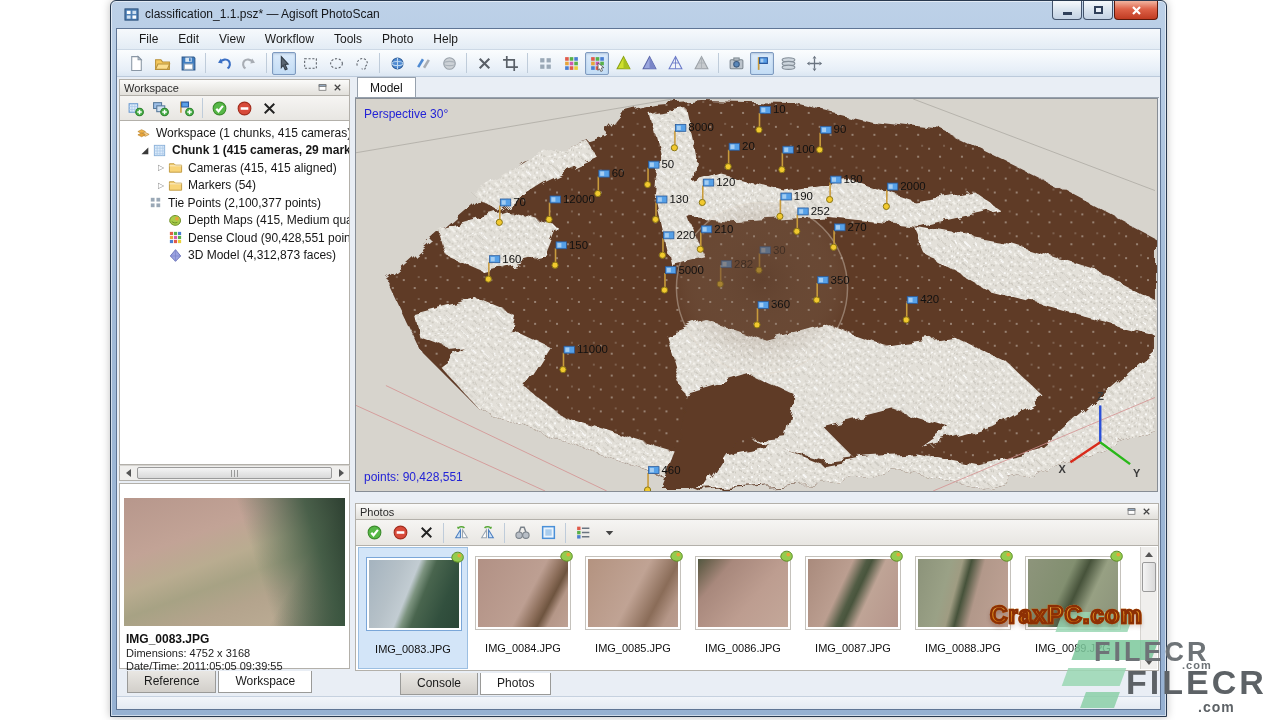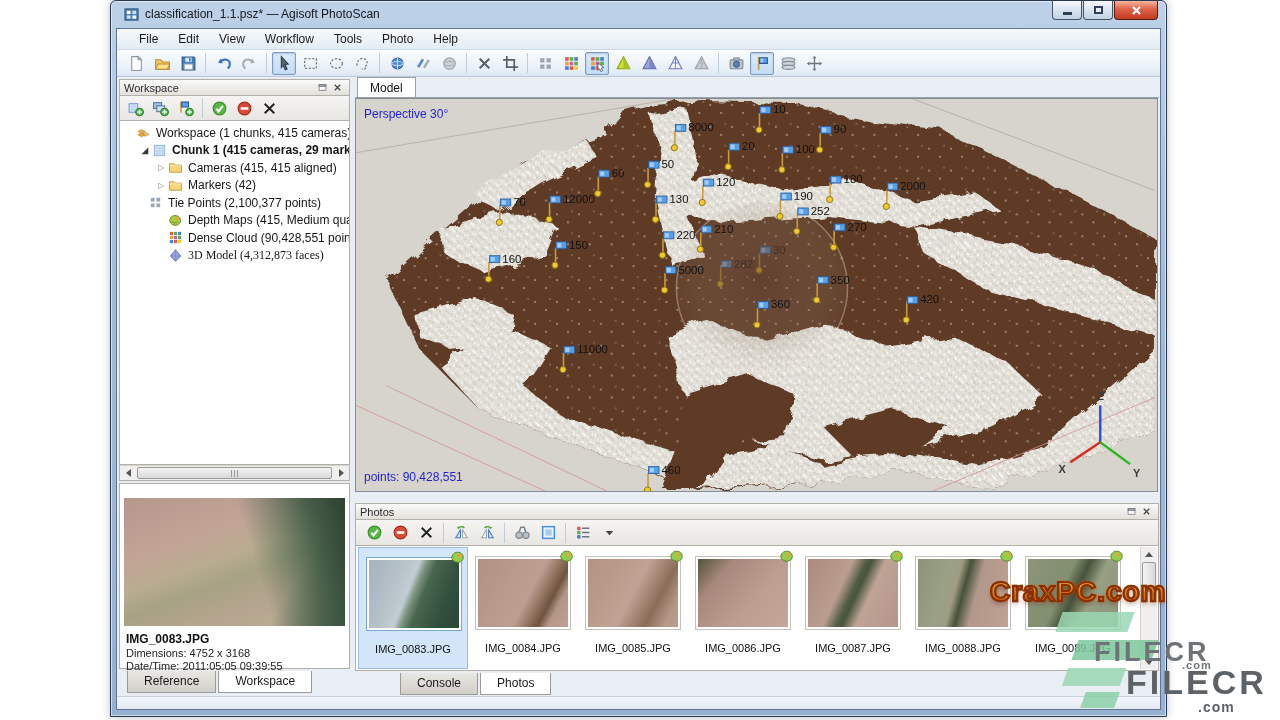--- a/index.html
+++ b/index.html
@@ -140,21 +140,21 @@
     border:1px solid #9a9a9a; border-radius:2px; }
 
   
   .statusbar { position:absolute; left:6px; right:6px; bottom:7px; height:13px;
     background:linear-gradient(#f2f5fa,#e4eaf2); border-top:1px solid #c6d1df; }
 
   
   .wm-green-logo { position:absolute; left:1053px; top:612px; width:110px; height:106px;
     opacity:.85; z-index:40; }
   .wm-green-logo i { position:absolute; display:block; transform:skewX(-20deg); }
-  .wm-crax { position:absolute; left:990px; top:576px; z-index:50; font-size:28px; font-weight:bold;
+  .wm-crax { position:absolute; left:990px; top:601px; z-index:50; font-size:24px; font-weight:bold;
     letter-spacing:1px; background:linear-gradient(#ffe06a,#ffa41e 55%,#ff7e00);
     -webkit-background-clip:text; background-clip:text; color:transparent;
     -webkit-text-stroke:2.4px #8d2f04;
     text-shadow:0 3px 5px rgba(80,20,0,.45); }
   .wm-filecr1 { position:absolute; left:1094px; top:637px; z-index:45; font-size:27px;
     font-weight:bold; letter-spacing:3px; color:#6e7377; }
   .wm-filecr1 .dotcom { position:absolute; left:88px; top:22px; font-size:11px; letter-spacing:1px; }
   .wm-filecr2 { position:absolute; left:1126px; top:663px; z-index:45; font-size:34px;
     font-weight:bold; letter-spacing:3px; color:#5d6266; }
   .wm-filecr2 .dotcom { position:absolute; left:72px; top:36px; font-size:14px; letter-spacing:1px; }
@@ -527,21 +527,21 @@
                 <path d="M1.5 6.2h13" stroke="#fff" opacity=".6"></path>
               </svg></span>
             <span>Cameras (415, 415 aligned)</span>
           </div>
           <div class="tree-row" style="padding-left: 36px;">
             <span class="expander">▷</span>
             <span class="t-icon"><svg viewBox="0 0 16 16">
                 <path d="M1.5 4h5L8 5.5h6.5V13h-13z" fill="#f8d478" stroke="#c09a40"></path>
                 <path d="M1.5 6.2h13" stroke="#fff" opacity=".6"></path>
               </svg></span>
-            <span>Markers (42)</span>
+            <span>Markers (54)</span>
           </div>
           <div class="tree-row" style="padding-left: 16px;">
             <span class="expander"></span>
             <span class="t-icon"><svg viewBox="0 0 16 16">
                 <g fill="#9aa8b6">
                   <rect x="3" y="3" width="4" height="4"></rect>
                   <rect x="9" y="3" width="4" height="4"></rect>
                   <rect x="3" y="9" width="4" height="4"></rect>
                   <rect x="9" y="9" width="4" height="4"></rect>
                 </g>
@@ -565,21 +565,21 @@
                 <rect x="10.6" y="2" width="3.4" height="3.4" fill="#4a7ed0"></rect>
                 <rect x="2" y="6.3" width="3.4" height="3.4" fill="#e8a43a"></rect>
                 <rect x="6.3" y="6.3" width="3.4" height="3.4" fill="#d05ab0"></rect>
                 <rect x="10.6" y="6.3" width="3.4" height="3.4" fill="#58b04a"></rect>
                 <rect x="2" y="10.6" width="3.4" height="3.4" fill="#4a7ed0"></rect>
                 <rect x="6.3" y="10.6" width="3.4" height="3.4" fill="#e05a4a"></rect>
                 <rect x="10.6" y="10.6" width="3.4" height="3.4" fill="#e8d03a"></rect>
               </svg></span>
             <span>Dense Cloud (90,428,551 points)</span>
           </div>
-          <div class="tree-row" style="padding-left: 36px; font-family: Liberation Serif, serif;">
+          <div class="tree-row" style="padding-left: 36px;">
             <span class="expander"></span>
             <span class="t-icon"><svg viewBox="0 0 16 16">
                 <path d="M8 1.8l5.5 6.7L8 14.2 2.5 8.5z" fill="#9aa2e0" stroke="#6a72b8"></path>
                 <path d="M8 1.8v12.4M2.5 8.5h11" stroke="#7a82c8" stroke-width=".7"></path>
               </svg></span>
             <span>3D Model (4,312,873 faces)</span>
           </div>
         </div>
       <div class="hscroll">
         <span class="sb-arrow">

